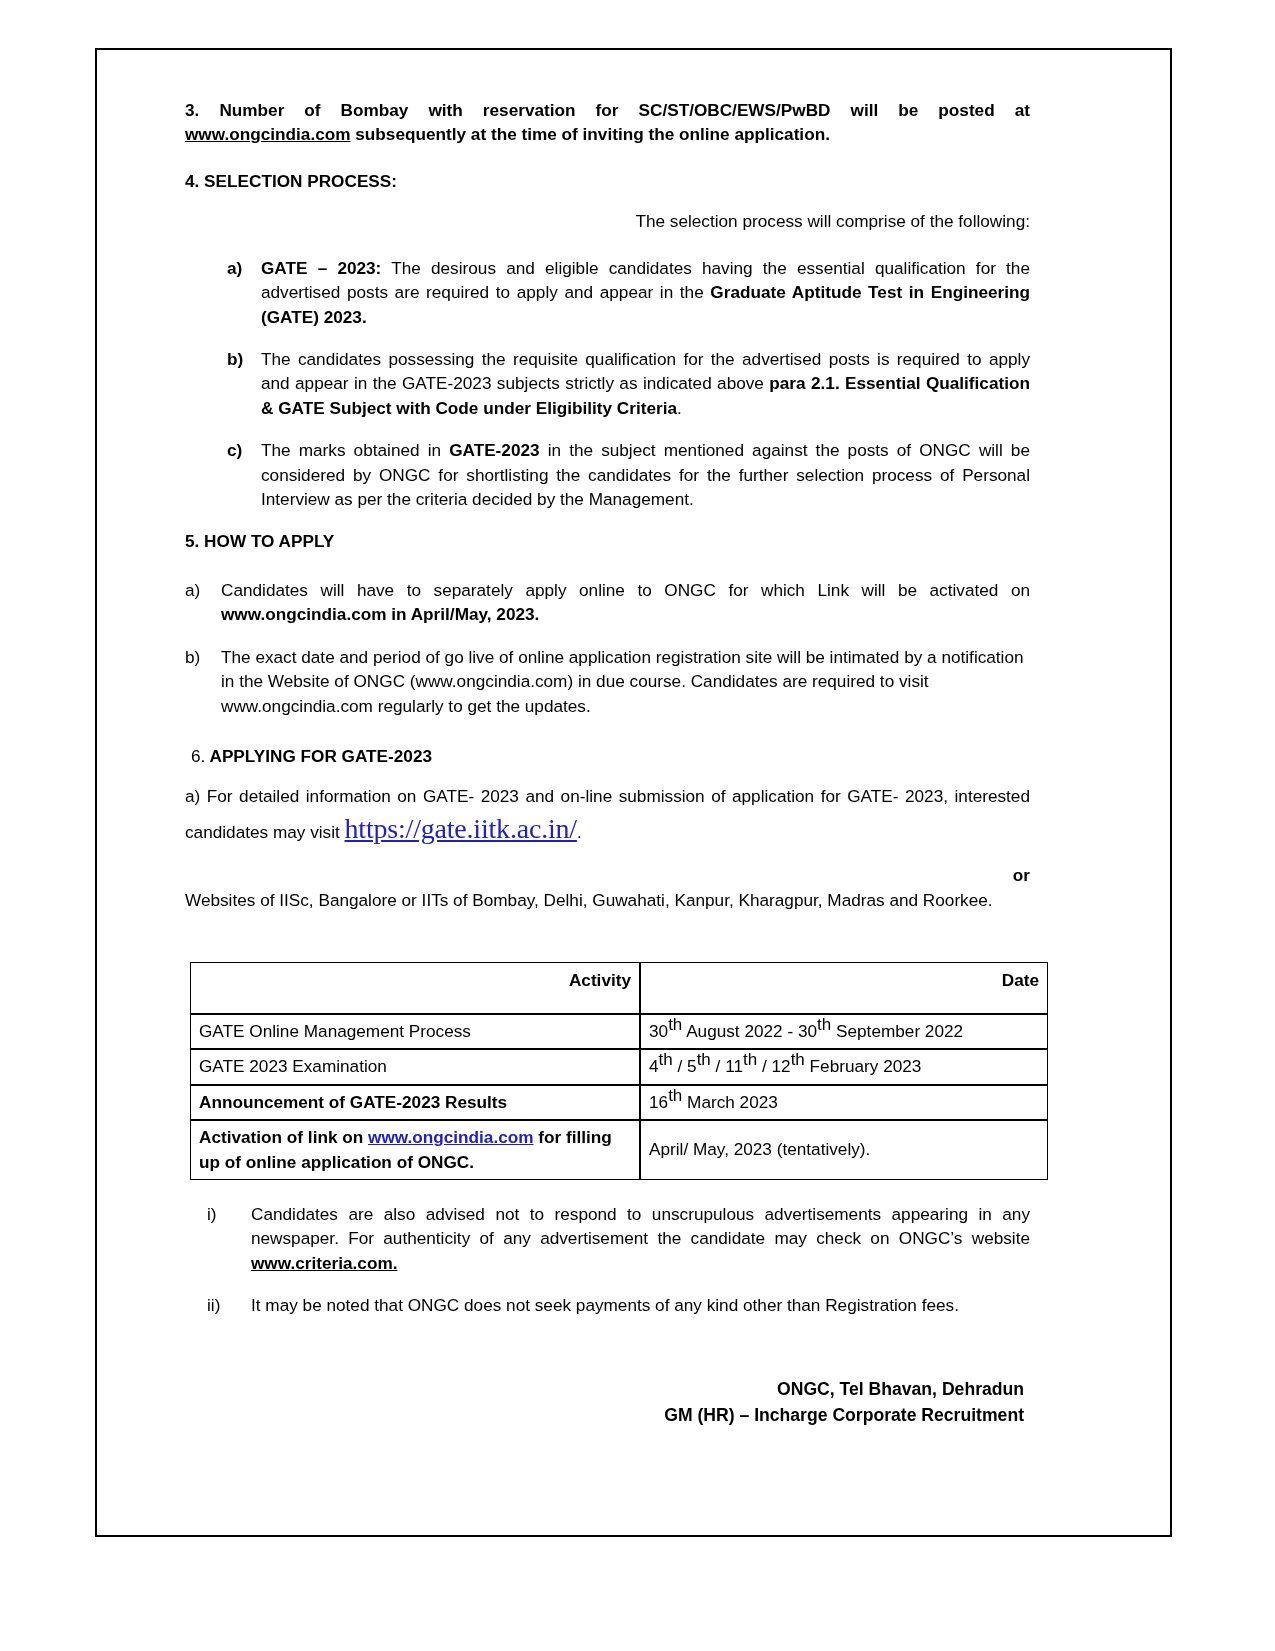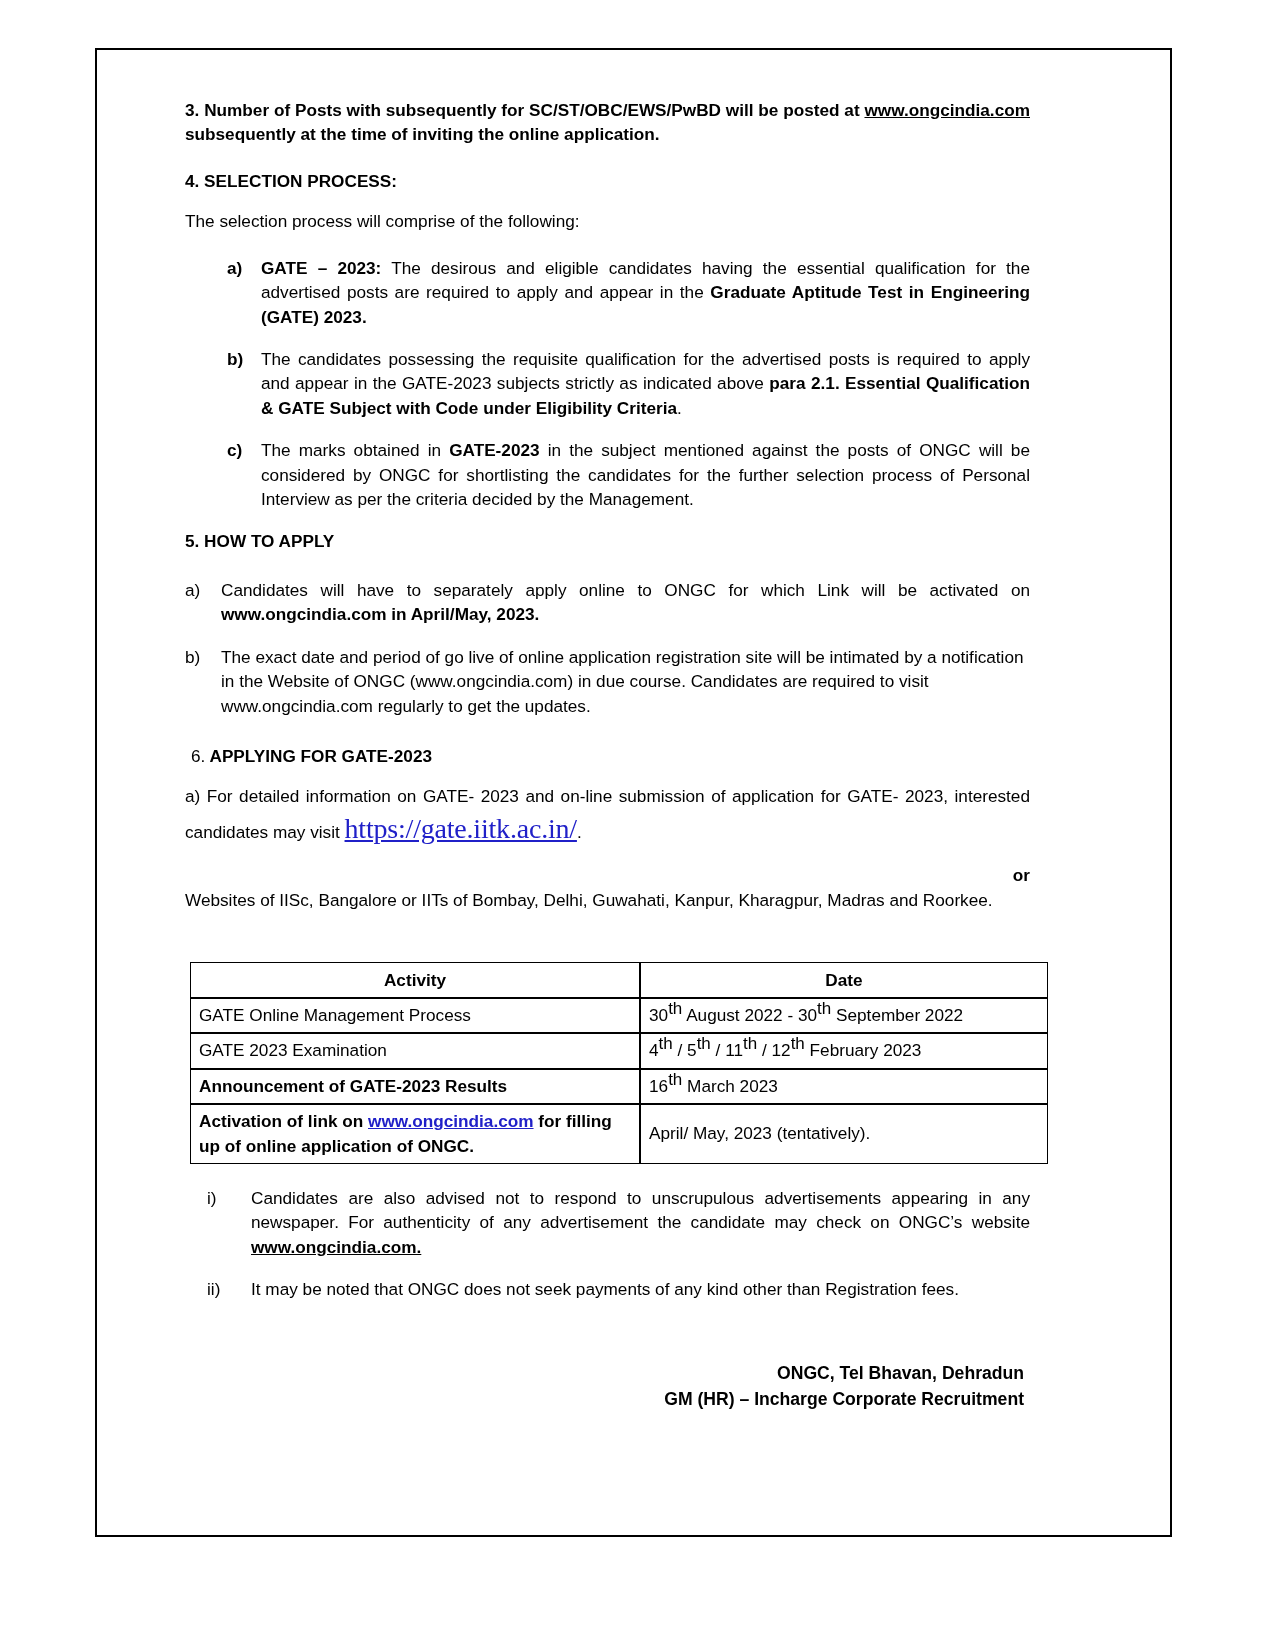--- a/index.html
+++ b/index.html
@@ -37,21 +37,21 @@
     line-height: 1.42;
   }
 
   
   p { margin: 0; }
 
   .para {
     text-align: justify;
     margin-bottom: 14px;
   }
-  .para.nojust { text-align: left; }
+  .para.nojust { text-align: right; }
 
   .b { font-weight: bold; }
   .bu { font-weight: bold; text-decoration: underline; }
 
   .heading {
     font-weight: bold;
     margin-bottom: 16px;
   }
 
   .gap-sm { height: 8px; }
@@ -126,23 +126,23 @@
   }
   table.dates td, table.dates th {
     border: 1.5px solid #000;
     padding: 4px 8px 5px 8px;
     font-size: 17.2px;
     font-weight: normal;
     vertical-align: middle;
     background: #fff;
   }
   table.dates th {
-    text-align: center;
-    font-weight: bold;
-    padding: 5px 8px 4px 8px;
+    text-align: right;
+    font-weight: bold;
+    padding: 5px 8px 20px 8px;
   }
   table.dates .col-activity { width: 432px; }
   table.dates .cell-bold { font-weight: bold; }
   table.dates td sup { font-size: 17px; vertical-align: super; line-height: 0; }
   .tbl-link {
     color: #2020c8;
     text-decoration: underline;
     font-weight: bold;
   }
 
@@ -156,21 +156,21 @@
     padding-right: 6px;
   }
 </style>
 </head>
 <body>
 
 <div id="page-frame">
   <div id="content">
 
     <p class="para">
-      <span class="b">3.</span><span class="b"> Number of Posts with subsequently for SC/ST/OBC/EWS/PwBD will be posted at </span><span class="bu">www.ongcindia.com</span><span class="b"> subsequently at the time of inviting the online application.</span>
+      <span class="b">3.</span><span class="b"> Number of Bombay with reservation for SC/ST/OBC/EWS/PwBD will be posted at </span><span class="bu">www.ongcindia.com</span><span class="b"> subsequently at the time of inviting the online application.</span>
     </p>
 
     <div class="gap-sm"></div>
 
     <p class="heading">4. SELECTION PROCESS:</p>
     <p class="para nojust">The selection process will comprise of the following:</p>
 
     <div class="gap-sm"></div>
 
     <ul class="list indent">
@@ -243,21 +243,21 @@
             </tr>
           </tbody>
       </table>
     </div>
 
     <div class="gap-lg"></div>
 
     <ul class="list roman">
       <li class="list-item">
         <span class="marker">i)</span>
-        <span class="body"><span>Candidates are also advised not to respond to unscrupulous advertisements appearing in any newspaper. For authenticity of any advertisement the candidate may check on ONGC’s website </span><span class="bu">www.ongcindia.com.</span></span>
+        <span class="body"><span>Candidates are also advised not to respond to unscrupulous advertisements appearing in any newspaper. For authenticity of any advertisement the candidate may check on ONGC’s website </span><span class="bu">www.criteria.com.</span></span>
       </li>
       <li class="list-item">
         <span class="marker">ii)</span>
         <span class="body nojust">It may be noted that ONGC does not seek payments of any kind other than Registration fees.</span>
       </li>
     </ul>
 
     <div class="signature">
       <div>ONGC, Tel Bhavan, Dehradun</div>
       <div>GM (HR) – Incharge Corporate Recruitment</div>

